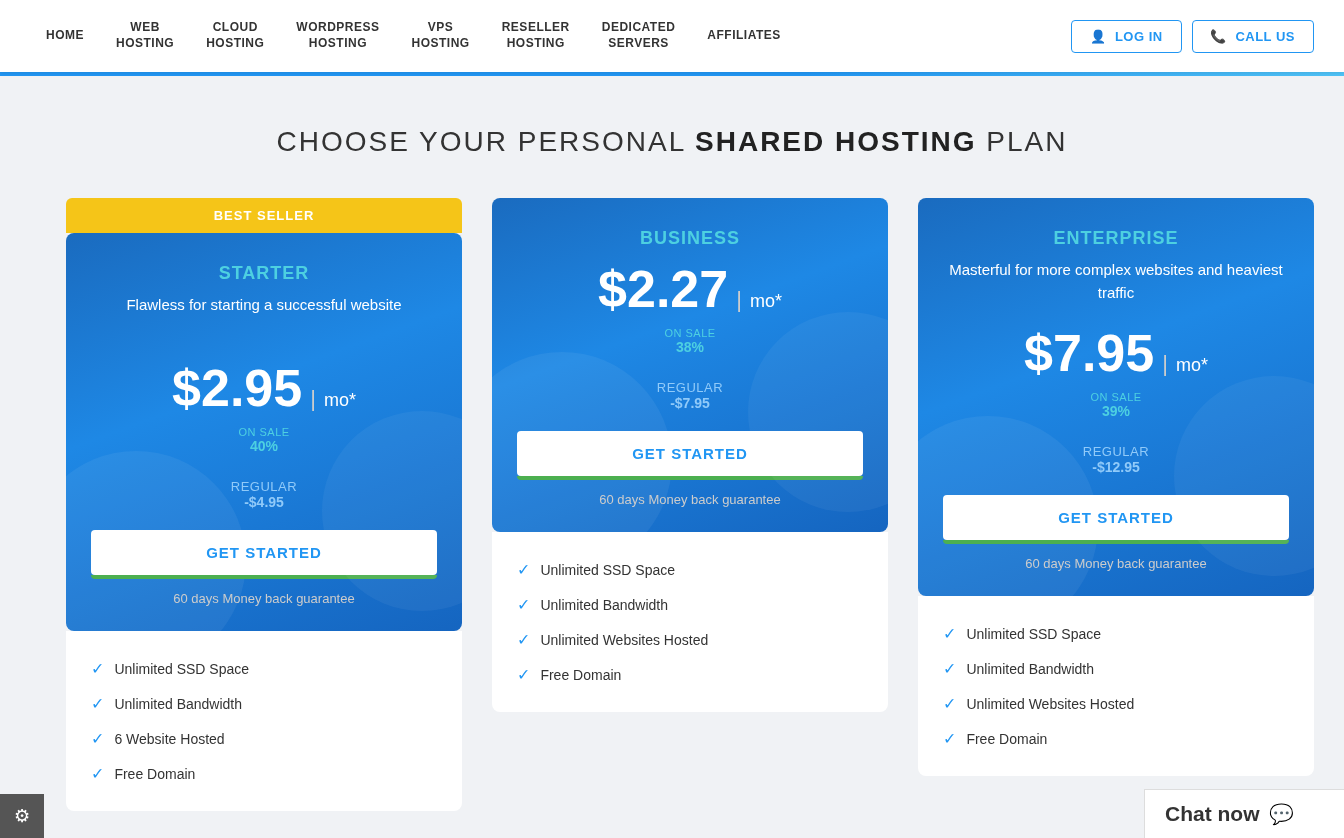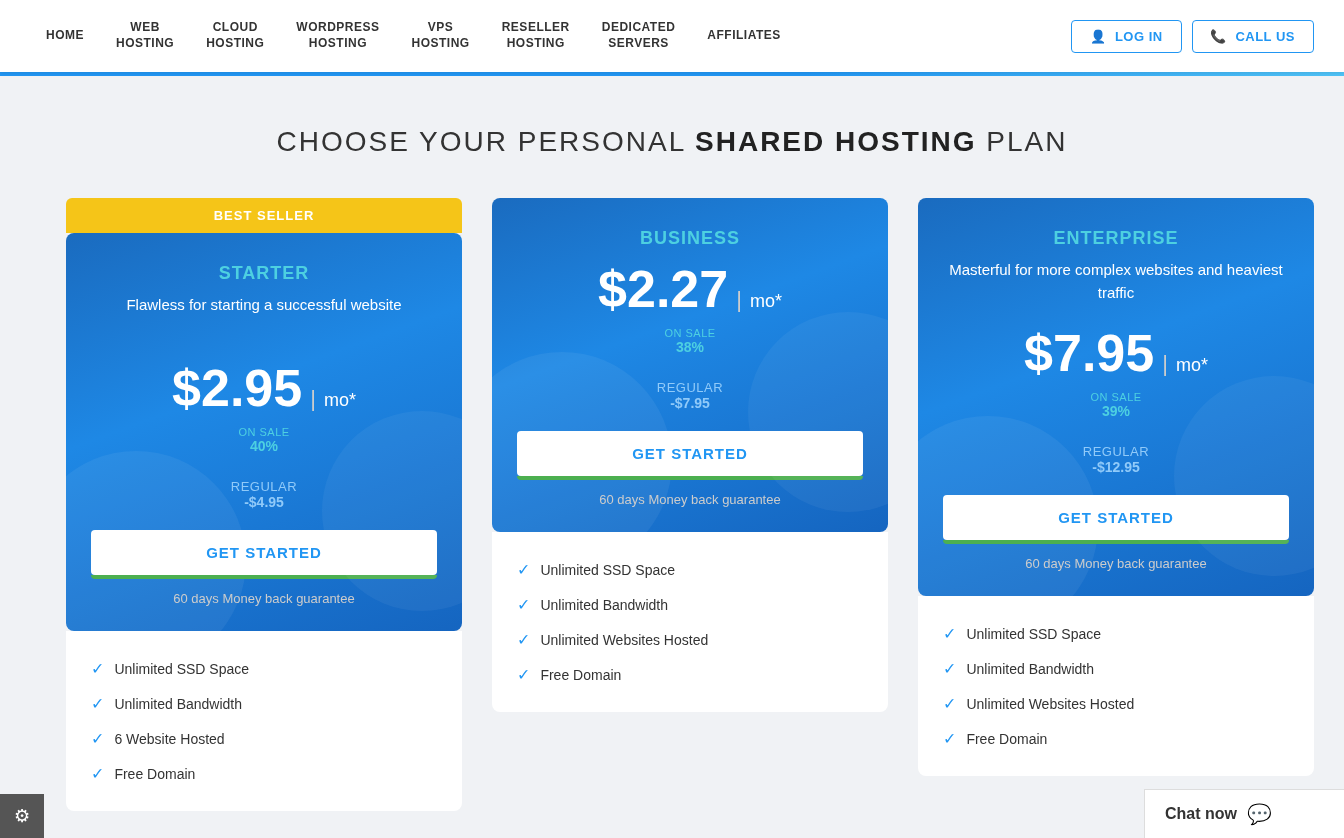--- a/index.html
+++ b/index.html
@@ -307,21 +307,21 @@
       border-left: 1px solid #ddd;
       padding: 12px 20px;
       display: flex;
       align-items: center;
       gap: 10px;
       width: 200px;
       cursor: pointer;
       z-index: 999;
     }
     .chat-text {
-      font-size: 16px;
+      font-size: 21px;
       font-weight: 600;
       color: #333;
     }
     .chat-bubble-icon {
       color: #2196f3;
       font-size: 20px;
     }
 
     
     .settings-widget {

